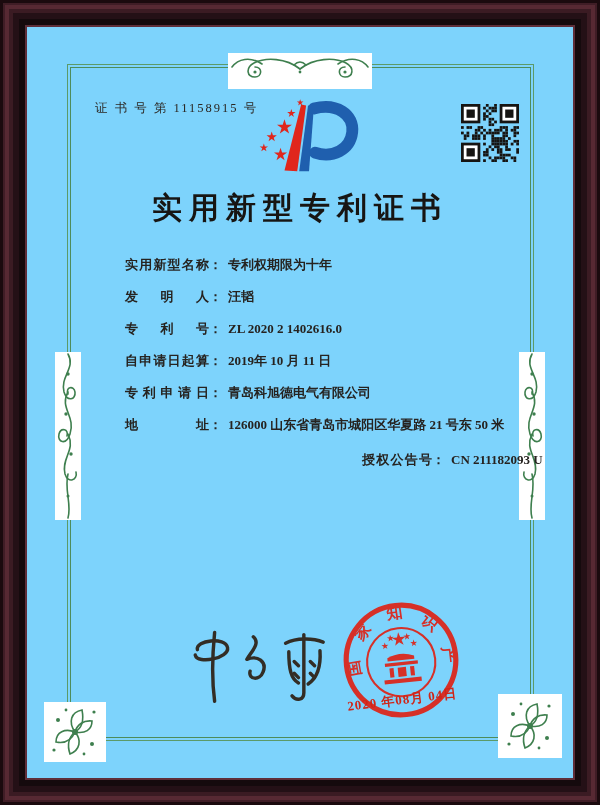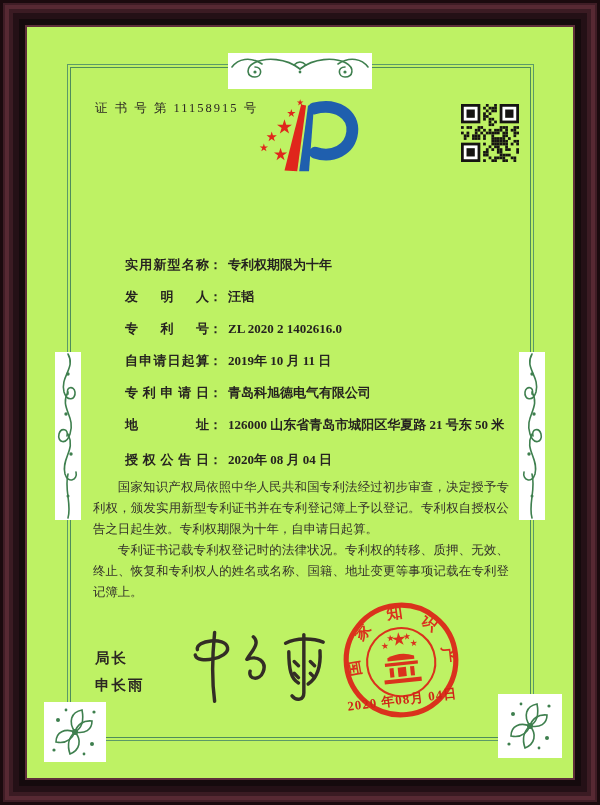--- a/index.html
+++ b/index.html
@@ -1,17 +1,17 @@
 <!DOCTYPE html>
 <html><head>
 <meta charset="utf-8">
 <style>
   html,body{margin:0;padding:0;}
   .page{
-    position:relative;width:600px;height:805px;background:#bef264;
+    position:relative;width:600px;height:805px;background:#7dd3fc;
     font-family:"Liberation Serif","DejaVu Serif",serif;overflow:hidden;
   }
   
   .frame{
     position:absolute;inset:0;pointer-events:none;z-index:60;
     box-shadow:
       inset 0 0 0 3px #1b0a0e,
       inset 0 0 0 5px #401d26,
       inset 0 0 0 9px #572933,
       inset 0 0 0 13px #3b1b23,
@@ -324,20 +324,21 @@
           <rect x="38.666666666666664" y="0" width="19.33" height="19.33"></rect>
           <rect fill="#fff" x="41.43" y="2.76" width="13.81" height="13.81"></rect>
           <rect x="44.19" y="5.52" width="8.29" height="8.29"></rect>
           <rect x="0" y="38.666666666666664" width="19.33" height="19.33"></rect>
           <rect fill="#fff" x="2.76" y="41.43" width="13.81" height="13.81"></rect>
           <rect x="5.52" y="44.19" width="8.29" height="8.29"></rect>
         </g>
       </svg>
   </div>
 
+  <div class="title">实用新型专利证书</div>
 
   <div class="fields">
     <div class="frow r1">
       <span class="flabel">实用新型名称</span><span class="fcolon">：</span><span>专利权期限为十年</span>
     </div>
     <div class="frow r2">
       <span class="flabel">发明人</span><span class="fcolon">：</span><span>汪韬</span>
     </div>
     <div class="frow r3">
       <span class="flabel">专利号</span><span class="fcolon">：</span><span>ZL 2020 2 1402616.0</span>
@@ -345,35 +346,27 @@
     <div class="frow r4">
       <span class="flabel">自申请日起算</span><span class="fcolon">：</span><span>2019年 10 月 11 日</span>
     </div>
     <div class="frow r5">
       <span class="flabel">专利申请日</span><span class="fcolon">：</span><span>青岛科旭德电气有限公司</span>
     </div>
     <div class="frow r6">
       <span class="flabel">地址</span><span class="fcolon">：</span><span>126000 山东省青岛市城阳区华夏路 21 号东 50 米</span>
     </div>
     <div class="frow r7">
-      <span>
-        <span class="flabel">授权公告日</span><span class="fcolon">：</span><span>2020年 08 月 04 日</span>
+      <span class="grant2">
+        <span class="flabel">授权公告号</span><span class="fcolon">：</span><span>CN 211182093 U</span>
       </span>
     </div>
   </div>
 
-  <div class="paras">
-    <p>国家知识产权局依照中华人民共和国专利法经过初步审查，决定授予专利权，颁发实用新型专利证书并在专利登记簿上予以登记。专利权自授权公告之日起生效。专利权期限为十年，自申请日起算。</p>
-    <p>专利证书记载专利权登记时的法律状况。专利权的转移、质押、无效、终止、恢复和专利权人的姓名或名称、国籍、地址变更等事项记载在专利登记簿上。</p>
-  </div>
-
-  <div class="director">
-    <div>局长</div>
-    <div>申长雨</div>
-  </div>
+
 
   <div class="signature">
     <svg width="190" height="86" viewBox="0 0 150 80">
       <g fill="none" stroke="#332d25" stroke-width="3.2" stroke-linecap="round" stroke-linejoin="round">
         <path d="M30 6 C28 26 27 48 30 70"></path>
         <path d="M14 22 C12 13 40 10 42 20 C44 30 14 36 12 27"></path>
         <path d="M66 10 C73 16 64 24 60 31 C70 27 79 33 75 43 C72 51 61 50 63 42"></path>
         <path d="M96 16 C106 11 121 11 131 15"></path>
         <path d="M113 8 C113 28 113 48 113 62 C113 69 106 70 102 65"></path>
         <path d="M99 24 C99 40 101 49 108 53"></path>

